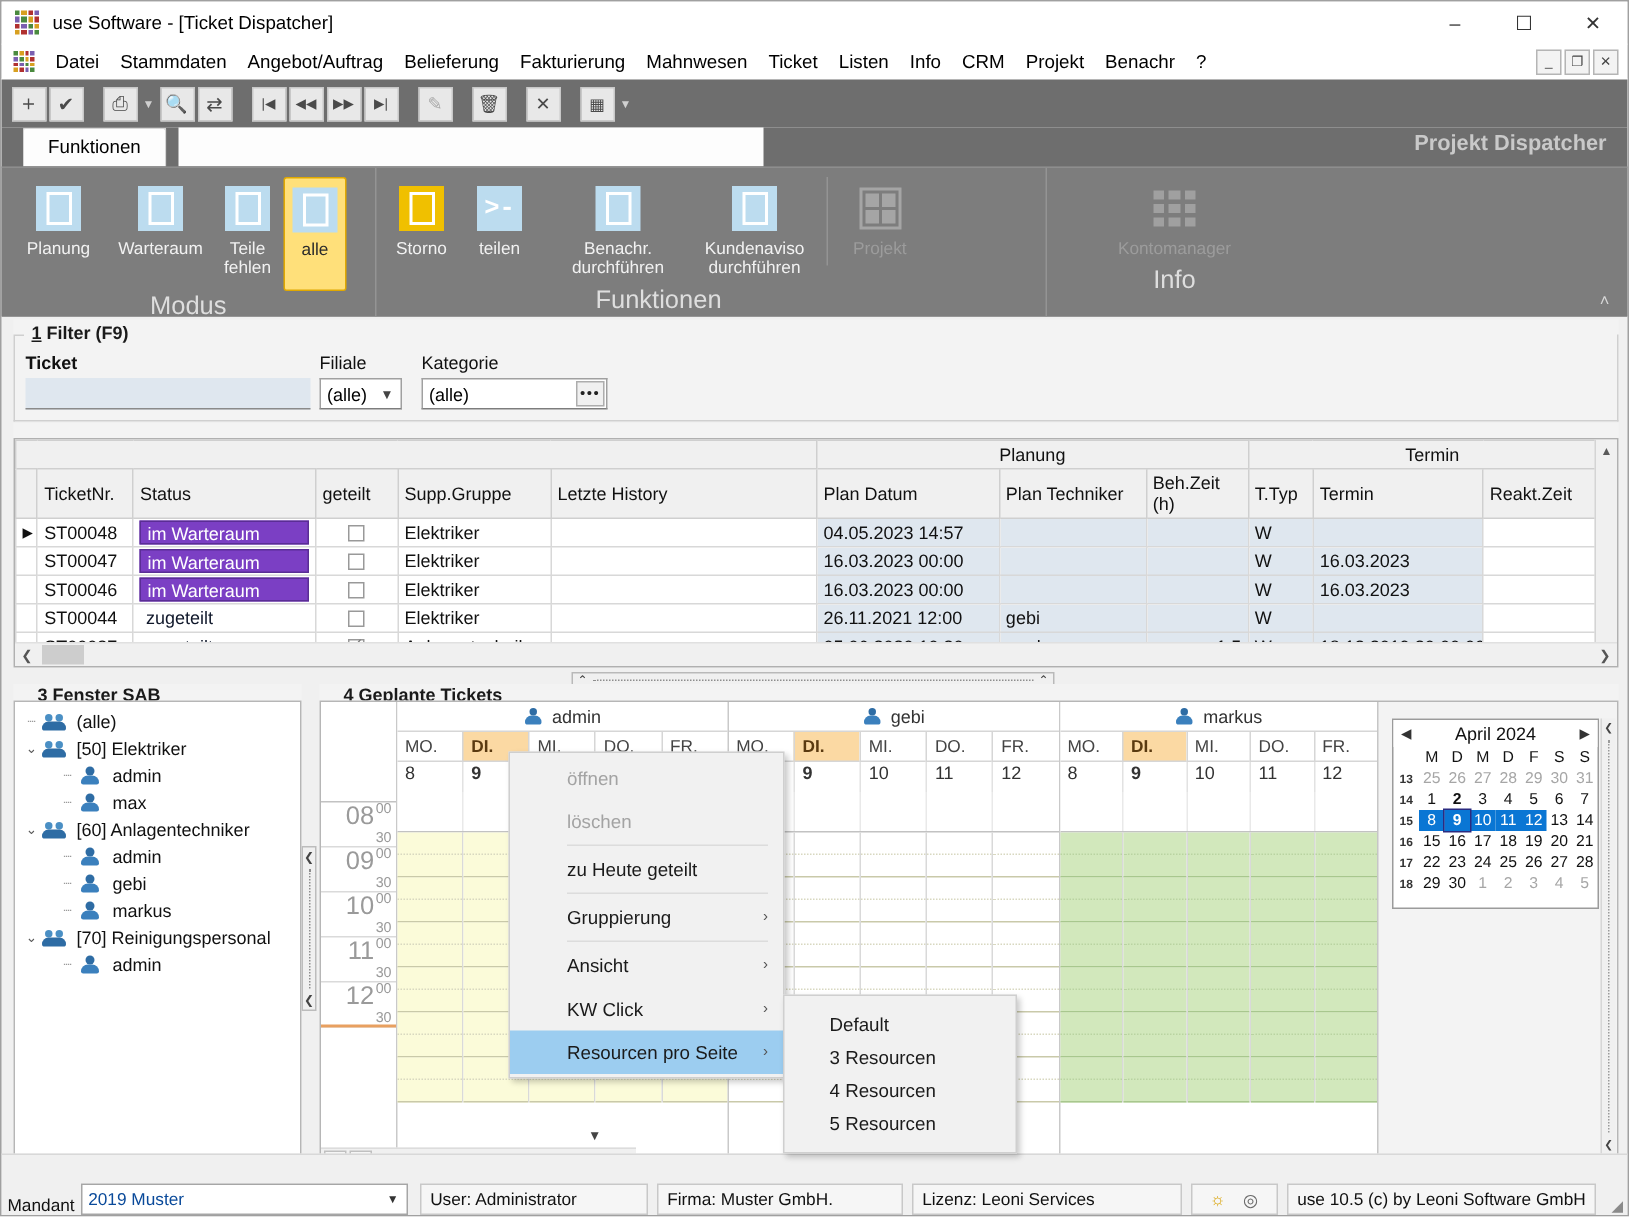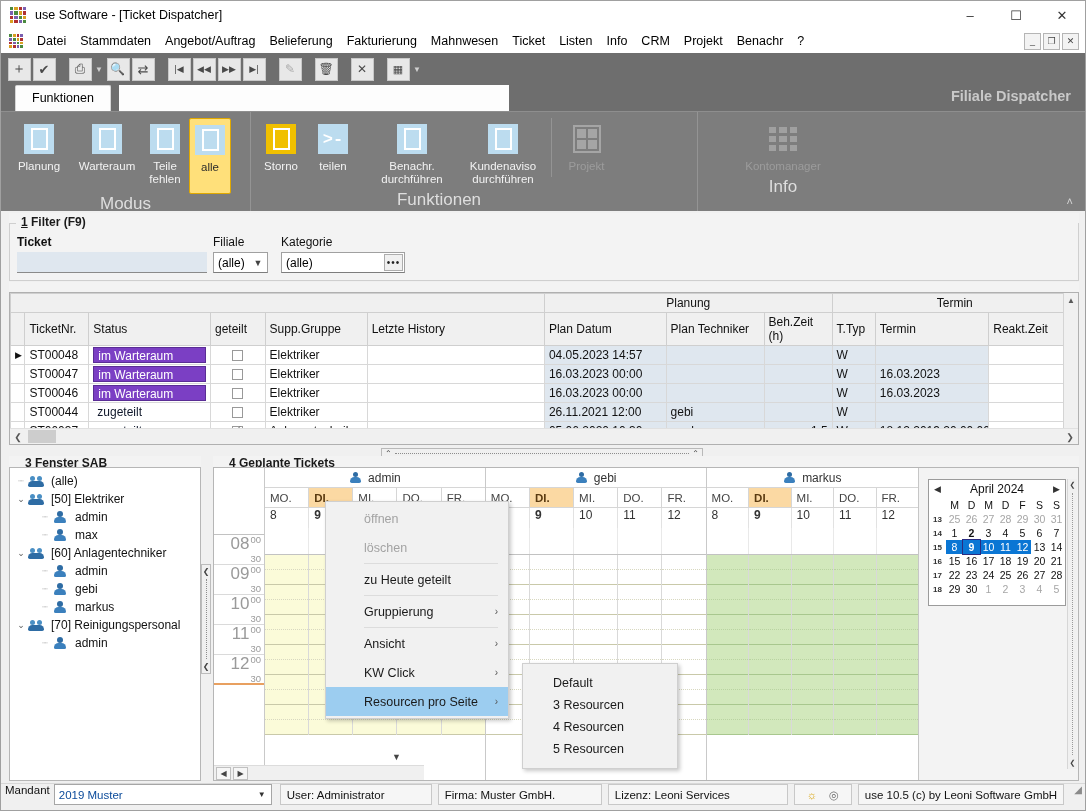--- a/index.html
+++ b/index.html
@@ -410,22 +410,22 @@
     padding: 0 10px 0 38px; position: relative;
   }
   .ctxitem.disabled { color: #a3a3a3; }
   .ctxitem.hl { background: #9ccdf0; }
   .ctxitem .subarr { margin-left: auto; font-size: 10px; color: #555; }
   .ctxsep { height: 1px; background: #dcdcdc; margin: 1px 10px 1px 38px; }
   .ctxmenu.sub .ctxitem { padding-left: 30px; height: 22px; }
 
   
   .statusbar {
-    position: absolute; left: 0; right: 0; bottom: 0; height: 27px;
-    background: #f0f0f0; border-top: 1px solid #d8d8d8; display: flex; align-items: flex-start;
+    position: absolute; left: 0; right: 0; bottom: 0; height: 41px;
+    background: #f0f0f0; border-top: 1px solid #d8d8d8; display: flex; align-items: flex-end;
     font-size: 11.5px; color: #111;
   }
   .sb-cell {
     height: 21px; display: flex; align-items: center; padding: 0 6px;
     border: 1px solid #c8c8c8; margin-left: 4px; background: #f6f6f6;
   }
   .sb-label { padding-left: 4px; padding-right: 4px; }
   .sb-combo {
     width: 218px; height: 21px; background: #fff; border: 1px solid #a6a6a6;
     display: flex; align-items: center; padding-left: 4px; color: #0a4a9a;
@@ -556,21 +556,21 @@
       </div>
     <div class="tb-caret">▼</div>
   </div>
 
   <div class="ribbon-wrap">
     <div class="ribbon-white-strip"></div>
     <div class="ribbon-tabs">
       <div class="rtab">Funktionen</div>
     </div>
     <div class="ribbon-body">
-      <div class="ribbon-title">Filiale Dispatcher</div>
+      <div class="ribbon-title">Projekt Dispatcher</div>
 
       <div class="rgroup sep" style="width:250px">
         <div class="rgroup-items">
           <div class="rbtn">
             <div class="ricon">
                 <div class="glyph-doc"></div>
               </div>
             <div class="rlabel">Planung</div>
           </div>
           <div class="rbtn">
@@ -1349,21 +1349,21 @@
         </div>
       </div>
 
       <div class="sched-hscroll" style="width:210px">
         <div class="arr">◀</div>
         <div class="arr">▶</div>
       </div>
     </div>
   </div>
 
-  <div class="ctxmenu" style="left:324px; top:500px; width:184px;">
+  <div class="ctxmenu" style="left:338px; top:500px; width:184px;">
     <div id="ctx-items">
         <div class="ctxitem disabled">
           <span>öffnen</span>
         </div>
         <div class="ctxitem disabled">
           <span>löschen</span>
         </div>
         <div class="ctxsep"></div>
         <div class="ctxitem">
           <span>zu Heute geteilt</span>

